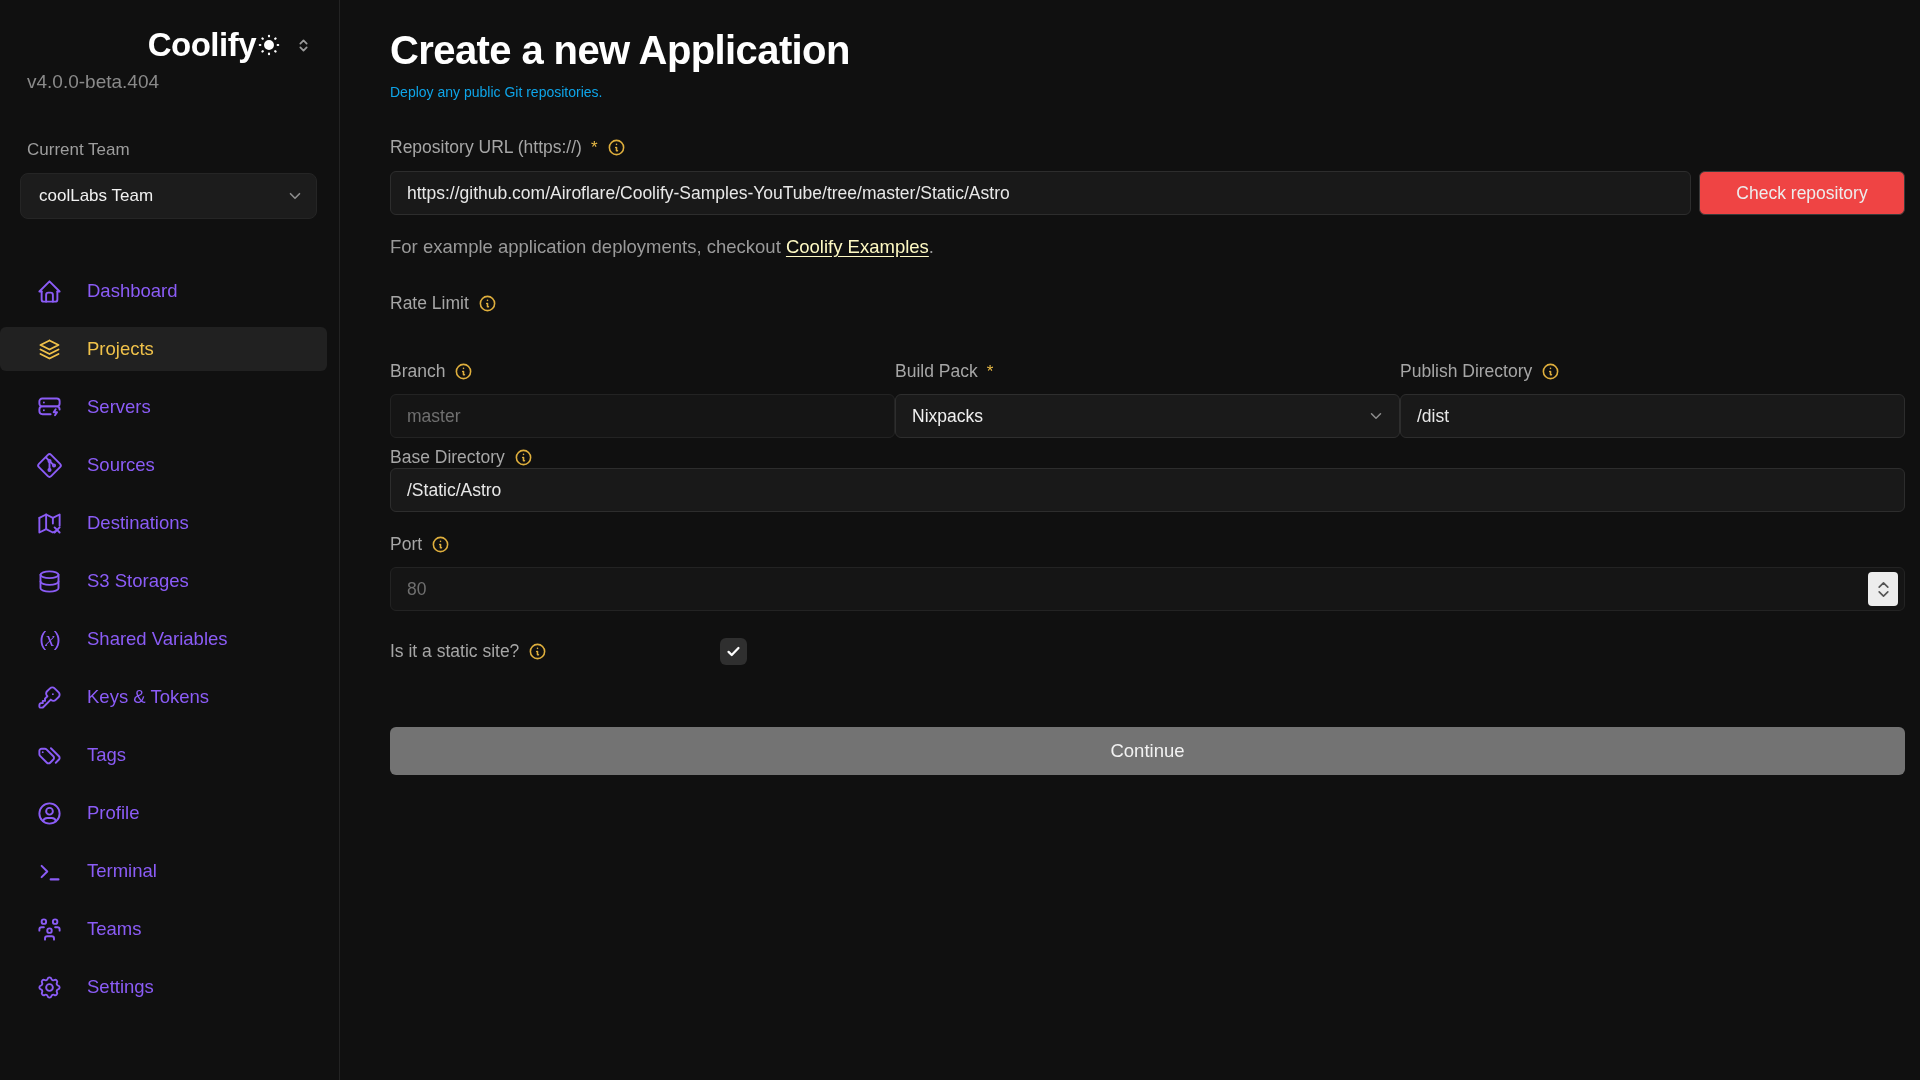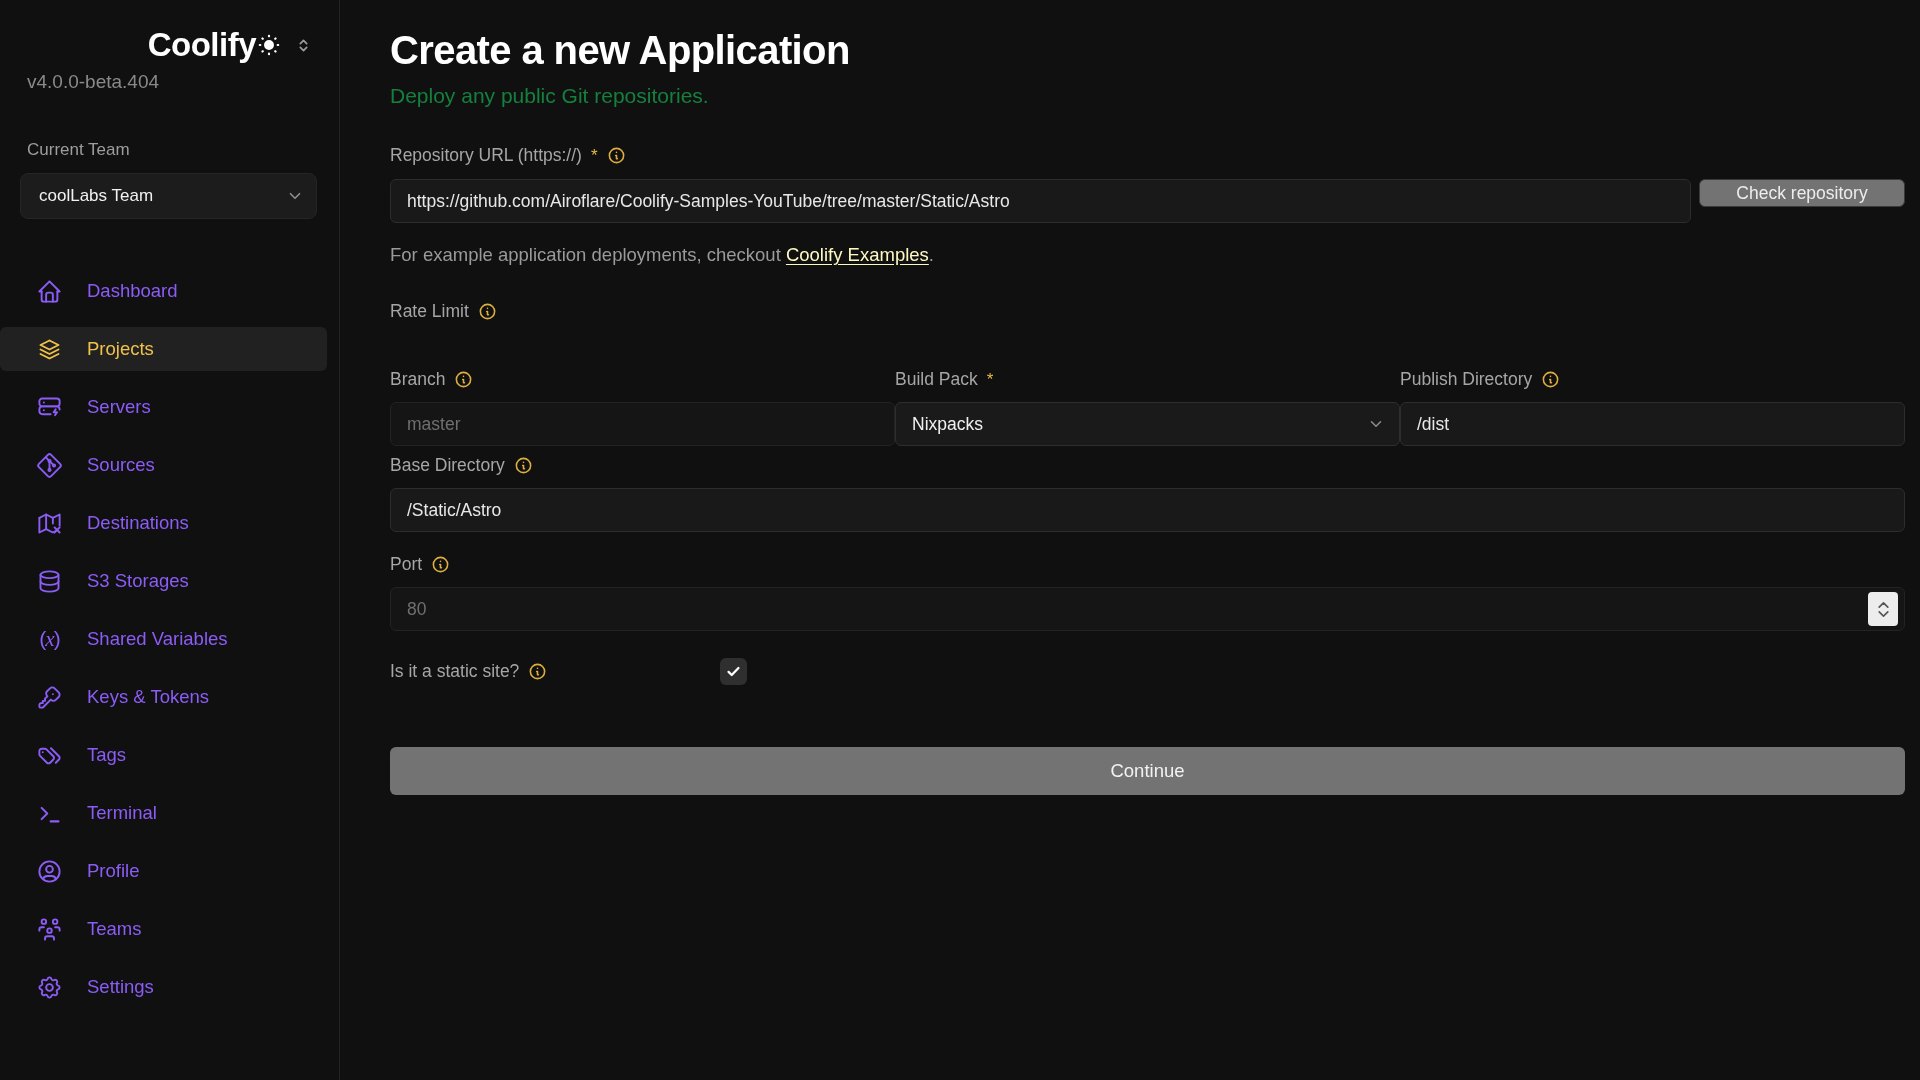--- a/index.html
+++ b/index.html
@@ -41,58 +41,58 @@
     color:#8b5cf6; font-size:18.5px; cursor:pointer; border-radius:6px;
   }
   .nav-item svg { width:27px; height:27px; flex:none; }
   .nav-item.active { background:#212121; color:#f0c24a; }
   .var-glyph { font-size:21px; width:27px; text-align:center; letter-spacing:-1px; }
   .var-glyph i { font-family:"Liberation Serif", serif; font-style:italic; }
 
   
   .main { flex:1; padding:26px 15px 0 50px; }
   h1 { margin:0; font-size:40px; font-weight:bold; letter-spacing:-0.6px; line-height:48px; }
-  .subtitle { color:#15803d; font-size:21px; margin-top:10px; }
+  .subtitle { color:#0ea5e9; font-size:14px; margin-top:10px; }
 
   .field-label { display:flex; align-items:center; gap:9px; color:#a6a6a6; font-size:17.5px; }
   .required { color:#e9bb47; font-size:17px; }
   .info-icon { color:#dfaf3d; display:inline-flex; cursor:pointer; }
   .info-icon svg { width:19px; height:19px; }
 
   .mt-repo-label { margin-top:37px; }
   .repo-row { display:flex; gap:8px; margin-top:13px; }
   .text-input {
     background:#191919; border:1px solid #2d2d2d; border-radius:6px;
     height:44px; color:#e8e8e8; font-size:17.5px; padding:0 16px; width:100%;
     outline:none; font-family:"Liberation Sans", sans-serif;
   }
   .text-input::placeholder { color:#6f6f6f; opacity:1; }
   .input-dim { background:#151515; border-color:#232323; }
   .repo-row .text-input { flex:1; }
   .check-btn {
-    flex:0 0 206px; height:28px; background:#737373; border:1px solid #3a3a3a; border-radius:6px;
+    flex:0 0 206px; height:44px; background:#ef4444; border:1px solid #3a3a3a; border-radius:6px;
     color:#ededed; font-size:17.5px; cursor:pointer; font-family:"Liberation Sans", sans-serif;
   }
 
   .help-text { margin-top:21px; color:#9a9a9a; font-size:18.5px; }
   .help-text a { color:#fef9c3; text-decoration:underline; text-underline-offset:3px; cursor:pointer; }
 
   .mt-rate { margin-top:35px; }
 
   .grid3 { display:grid; grid-template-columns:1fr 1fr 1fr; margin-top:47px; }
   .grid3 .field { margin-top:12px; }
   .select {
     background:#1a1a1a; border:1px solid #2e2e2e; border-radius:6px; height:44px;
     display:flex; align-items:center; justify-content:space-between; padding:0 14px 0 16px;
     font-size:17.5px; color:#f0f0f0; cursor:pointer; margin-top:12px;
   }
   .select .chev { color:#8d8d8d; }
 
   .mt-base { margin-top:9px; }
-  .mt-field { margin-top:12px; }
+  .mt-field { }
   .mt-port { margin-top:22px; }
 
   .port-wrap { position:relative; margin-top:12px; }
   .spinner {
     position:absolute; right:7px; top:5px; width:30px; height:34px;
     background:#ededed; border-radius:4px; display:flex; flex-direction:column;
     align-items:center; justify-content:center; gap:1px; color:#555; cursor:pointer;
   }
 
   .static-row { display:flex; align-items:center; margin-top:27px; }
@@ -229,34 +229,34 @@
     <div class="nav-item">
       <svg viewBox="0 0 24 24" fill="none" stroke="currentColor" stroke-width="1.7" stroke-linecap="round" stroke-linejoin="round">
         <path d="M7.859 6h-2.834a2.025 2.025 0 0 0 -2.025 2.025v2.834c0 .537 .213 1.052 .593 1.432l6.116 6.116a2.025 2.025 0 0 0 2.864 0l2.834 -2.834a2.025 2.025 0 0 0 0 -2.864l-6.117 -6.116a2.025 2.025 0 0 0 -1.431 -.593z"></path>
         <path d="M17.573 18.407l2.834 -2.834a2.025 2.025 0 0 0 0 -2.864l-7.117 -7.116"></path>
         <path d="M6 9h-.01"></path>
       </svg>
       <span>Tags</span>
     </div>
 
     <div class="nav-item">
+      <svg viewBox="0 0 24 24" fill="none" stroke="currentColor" stroke-width="1.7" stroke-linecap="round" stroke-linejoin="round">
+        <circle cx="12" cy="12" r="9"></circle>
+          <circle cx="12" cy="10" r="3"></circle>
+          <path d="M6.168 18.849a4 4 0 0 1 3.832 -2.849h4a4 4 0 0 1 3.834 2.855"></path>
+      </svg>
+      <span>Profile</span>
+    </div>
+
+    <div class="nav-item">
       <svg viewBox="0 0 24 24" fill="none" stroke="currentColor" stroke-width="1.8" stroke-linecap="round" stroke-linejoin="round">
         <path d="M5 7l5 5l-5 5"></path>
           <path d="M13 19h7"></path>
       </svg>
       <span>Terminal</span>
-    </div>
-
-    <div class="nav-item">
-      <svg viewBox="0 0 24 24" fill="none" stroke="currentColor" stroke-width="1.7" stroke-linecap="round" stroke-linejoin="round">
-        <circle cx="12" cy="12" r="9"></circle>
-          <circle cx="12" cy="10" r="3"></circle>
-          <path d="M6.168 18.849a4 4 0 0 1 3.832 -2.849h4a4 4 0 0 1 3.834 2.855"></path>
-      </svg>
-      <span>Profile</span>
     </div>
 
     <div class="nav-item">
       <svg viewBox="0 0 24 24" fill="none" stroke="currentColor" stroke-width="1.7" stroke-linecap="round" stroke-linejoin="round">
         <path d="M10 13a2 2 0 1 0 4 0a2 2 0 0 0 -4 0"></path>
           <path d="M8 21v-1a2 2 0 0 1 2 -2h4a2 2 0 0 1 2 2v1"></path>
         <path d="M15 5a2 2 0 1 0 4 0a2 2 0 0 0 -4 0"></path>
           <path d="M17 10h2a2 2 0 0 1 2 2v1"></path>
         <path d="M5 5a2 2 0 1 0 4 0a2 2 0 0 0 -4 0"></path>
           <path d="M3 13v-1a2 2 0 0 1 2 -2h2"></path>

